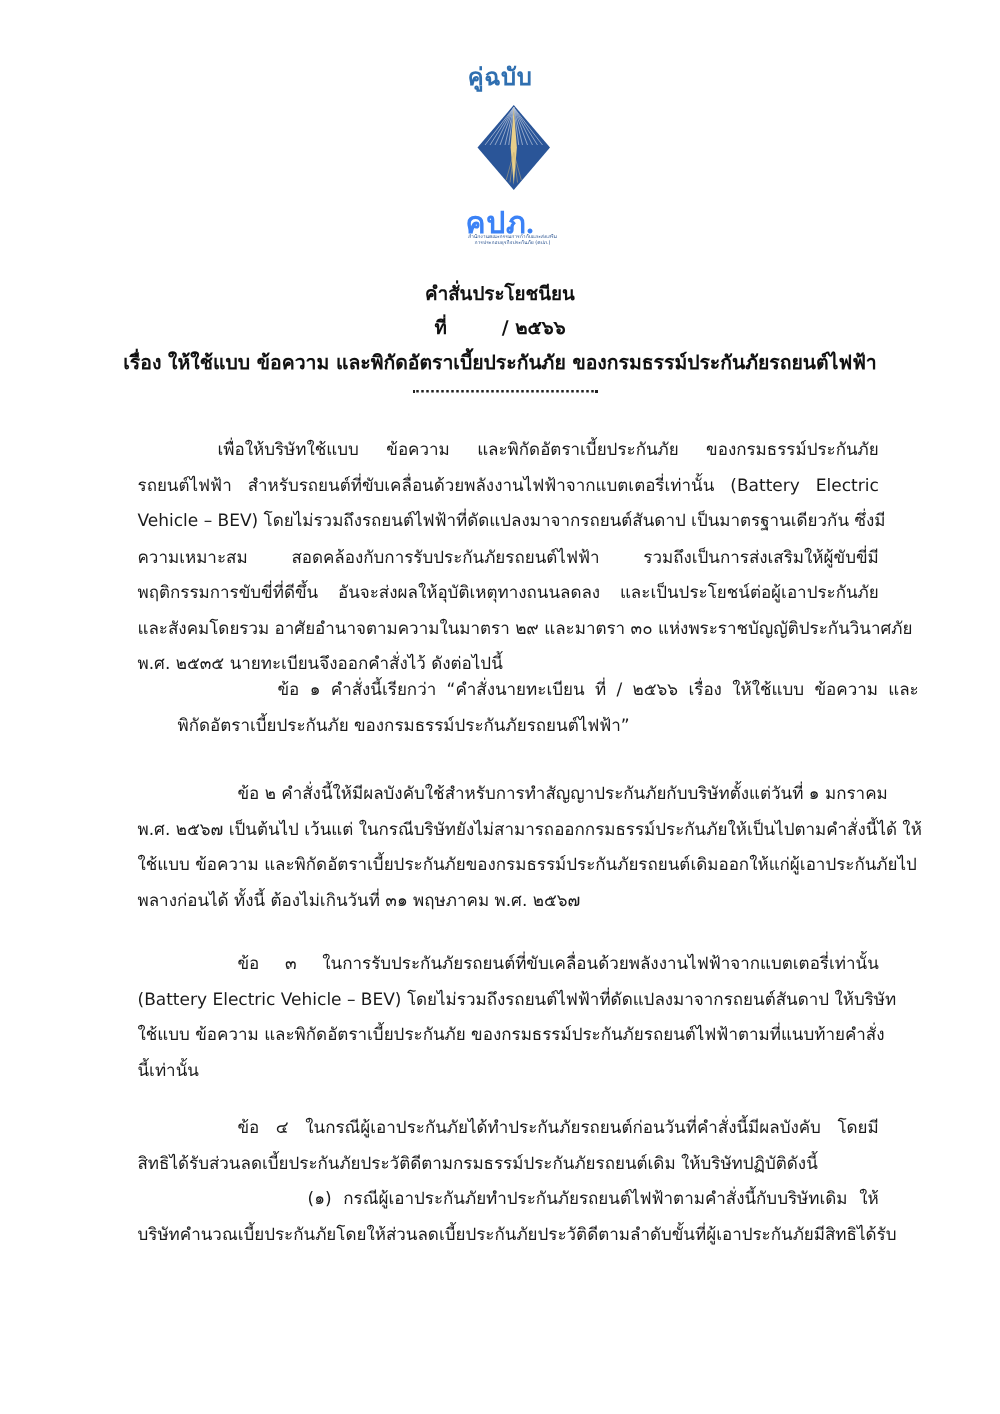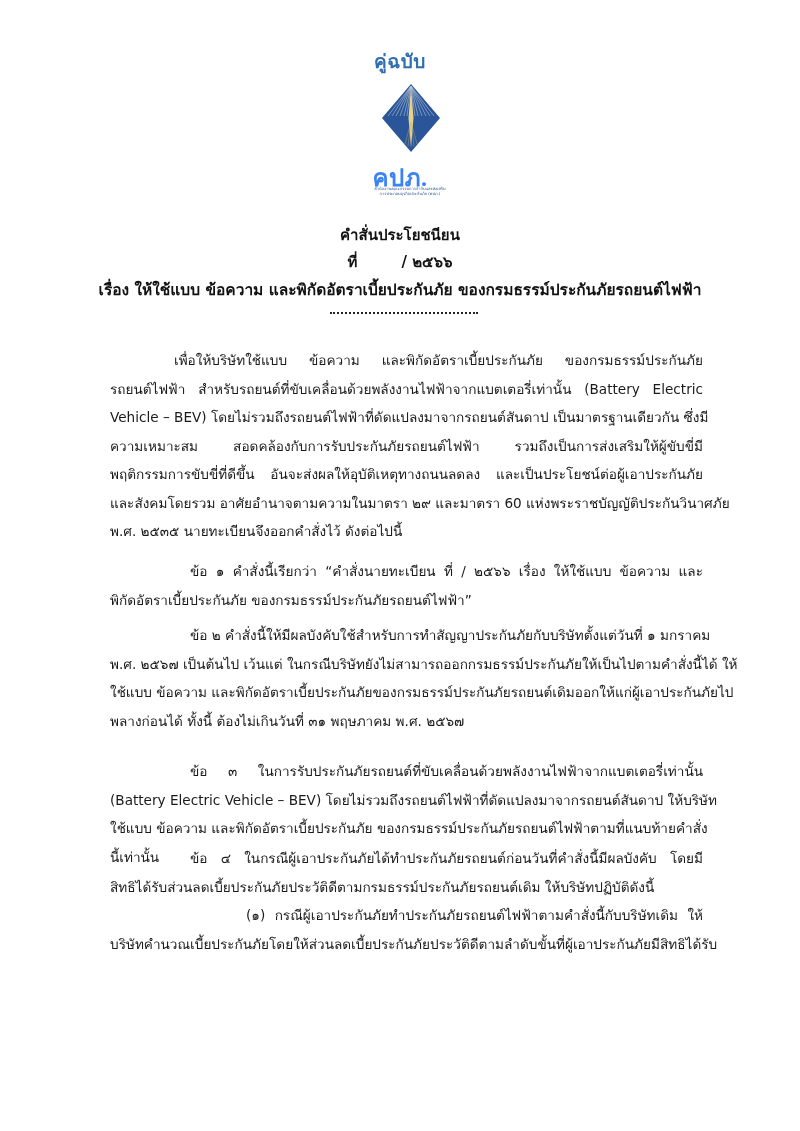--- a/index.html
+++ b/index.html
@@ -95,24 +95,24 @@
       text-align: justify;
       text-align-last: justify;
     }
     .para .line.last {
       text-align-last: left;
     }
     .para .indent { padding-left: 64px; }
     .para .indent-big { padding-left: 80px; }
     .para .indent-huge { padding-left: 136px; }
     .p0 { top: 346px; }
-    .p1 { top: 557px; }
+    .p1 { top: 538px; margin-left: 32px; }
     .p2 { top: 621px; }
     .p3 { top: 757px; }
-    .p4 { top: 844px; }
+    .p4 { top: 888px; }
   </style>
 </head>
 <body>
 
 <div class="page">
 
   <div class="copy-label">คู่ฉบับ</div>
 
   <div class="logo">
     <svg width="62" height="72" viewBox="0 0 62 72" xmlns="http://www.w3.org/2000/svg">
@@ -153,21 +153,21 @@
   </div>
   <div class="title-block t3">เรื่อง  ให้ใช้แบบ ข้อความ และพิกัดอัตราเบี้ยประกันภัย ของกรมธรรม์ประกันภัยรถยนต์ไฟฟ้า</div>
   <div class="dots"></div>
 
   <div class="para p0">
     <span class="line indent">เพื่อให้บริษัทใช้แบบ  ข้อความ  และพิกัดอัตราเบี้ยประกันภัย ของกรมธรรม์ประกันภัย</span>
     <span class="line">รถยนต์ไฟฟ้า สำหรับรถยนต์ที่ขับเคลื่อนด้วยพลังงานไฟฟ้าจากแบตเตอรี่เท่านั้น  (Battery Electric</span>
     <span class="line">Vehicle – BEV) โดยไม่รวมถึงรถยนต์ไฟฟ้าที่ดัดแปลงมาจากรถยนต์สันดาป เป็นมาตรฐานเดียวกัน ซึ่งมี</span>
     <span class="line">ความเหมาะสม สอดคล้องกับการรับประกันภัยรถยนต์ไฟฟ้า รวมถึงเป็นการส่งเสริมให้ผู้ขับขี่มี</span>
     <span class="line">พฤติกรรมการขับขี่ที่ดีขึ้น อันจะส่งผลให้อุบัติเหตุทางถนนลดลง และเป็นประโยชน์ต่อผู้เอาประกันภัย</span>
-    <span class="line">และสังคมโดยรวม อาศัยอำนาจตามความในมาตรา ๒๙ และมาตรา 60 แห่งพระราชบัญญัติประกันวินาศภัย</span>
+    <span class="line">และสังคมโดยรวม อาศัยอำนาจตามความในมาตรา ๒๙ และมาตรา ๓๐ แห่งพระราชบัญญัติประกันวินาศภัย</span>
     <span class="line last">พ.ศ. ๒๕๓๕ นายทะเบียนจึงออกคำสั่งไว้ ดังต่อไปนี้</span>
   </div>
 
   <div class="para p1">
     <span class="line indent-big">ข้อ ๑  คำสั่งนี้เรียกว่า “คำสั่งนายทะเบียน ที่        / ๒๕๖๖ เรื่อง ให้ใช้แบบ  ข้อความ  และ</span>
     <span class="line last">พิกัดอัตราเบี้ยประกันภัย ของกรมธรรม์ประกันภัยรถยนต์ไฟฟ้า”</span>
   </div>
 
   <div class="para p2">
     <span class="line indent-big">ข้อ ๒ คำสั่งนี้ให้มีผลบังคับใช้สำหรับการทำสัญญาประกันภัยกับบริษัทตั้งแต่วันที่ ๑ มกราคม</span>

